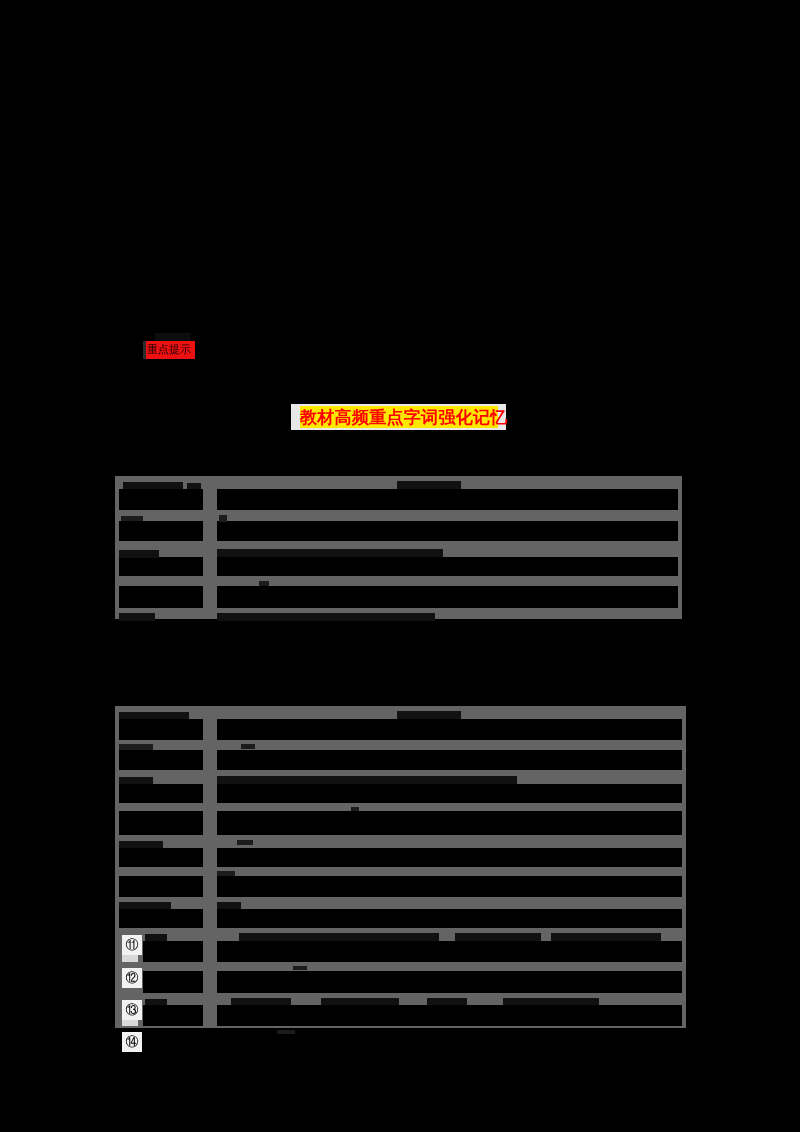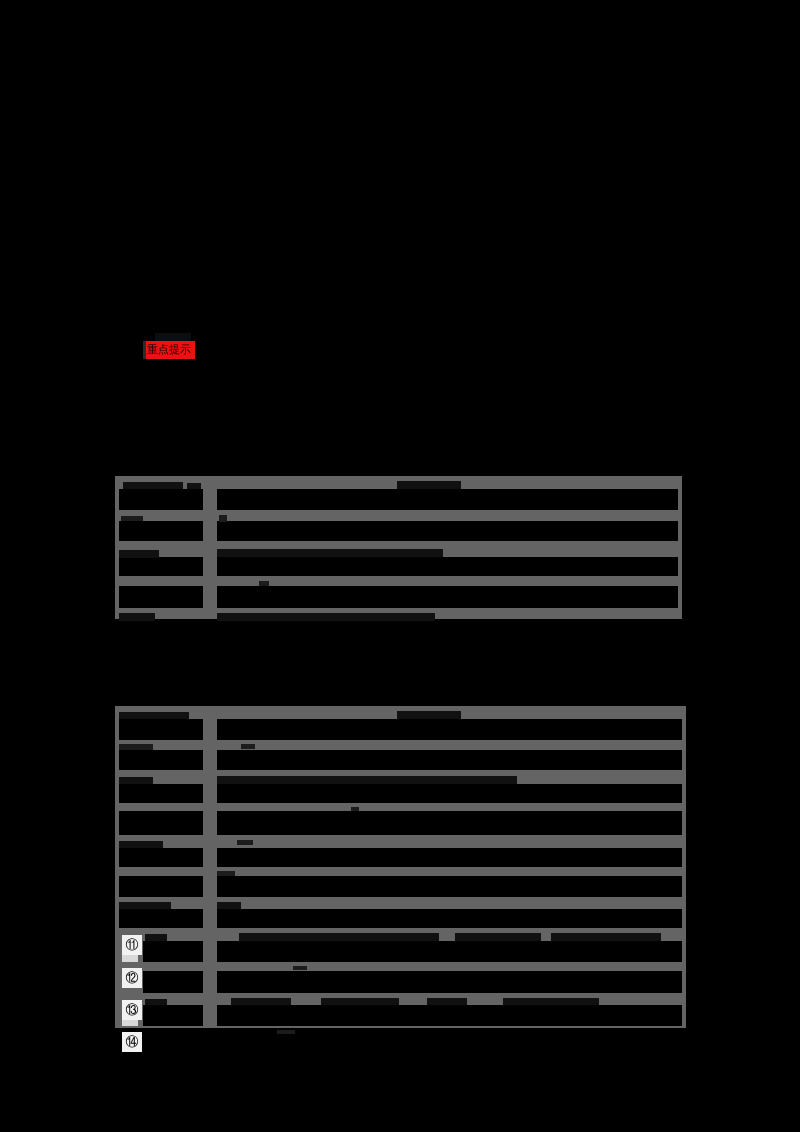--- a/index.html
+++ b/index.html
@@ -143,20 +143,23 @@
 </style>
 </head>
 <body>
 
 <div class="page">
 
   <div class="red-box-above"></div>
   <div class="red-box-shadow"></div>
   <div class="red-box">重点提示</div>
 
+  <div class="title-wrap">
+    <div class="title-hl">教材高频重点字词强化记忆</div>
+  </div>
 
   <div class="doc-table" id="table-one" style="left:115px; top:476px; width:567px; height:143px; padding:4px;">
 
     <div class="row" style="height:30px; margin-bottom:5px;">
       <div class="cell cell-left">
         <div class="blk" style="left:0; top:9px; width:84px; height:21px;"></div>
         <div class="blk-soft" style="left:4px; top:2px; width:60px; height:7px;"></div>
         <div class="blk-soft" style="left:68px; top:3px; width:14px; height:6px;"></div>
       </div>
       <div class="cell cell-right" style="margin-left:8px;">

